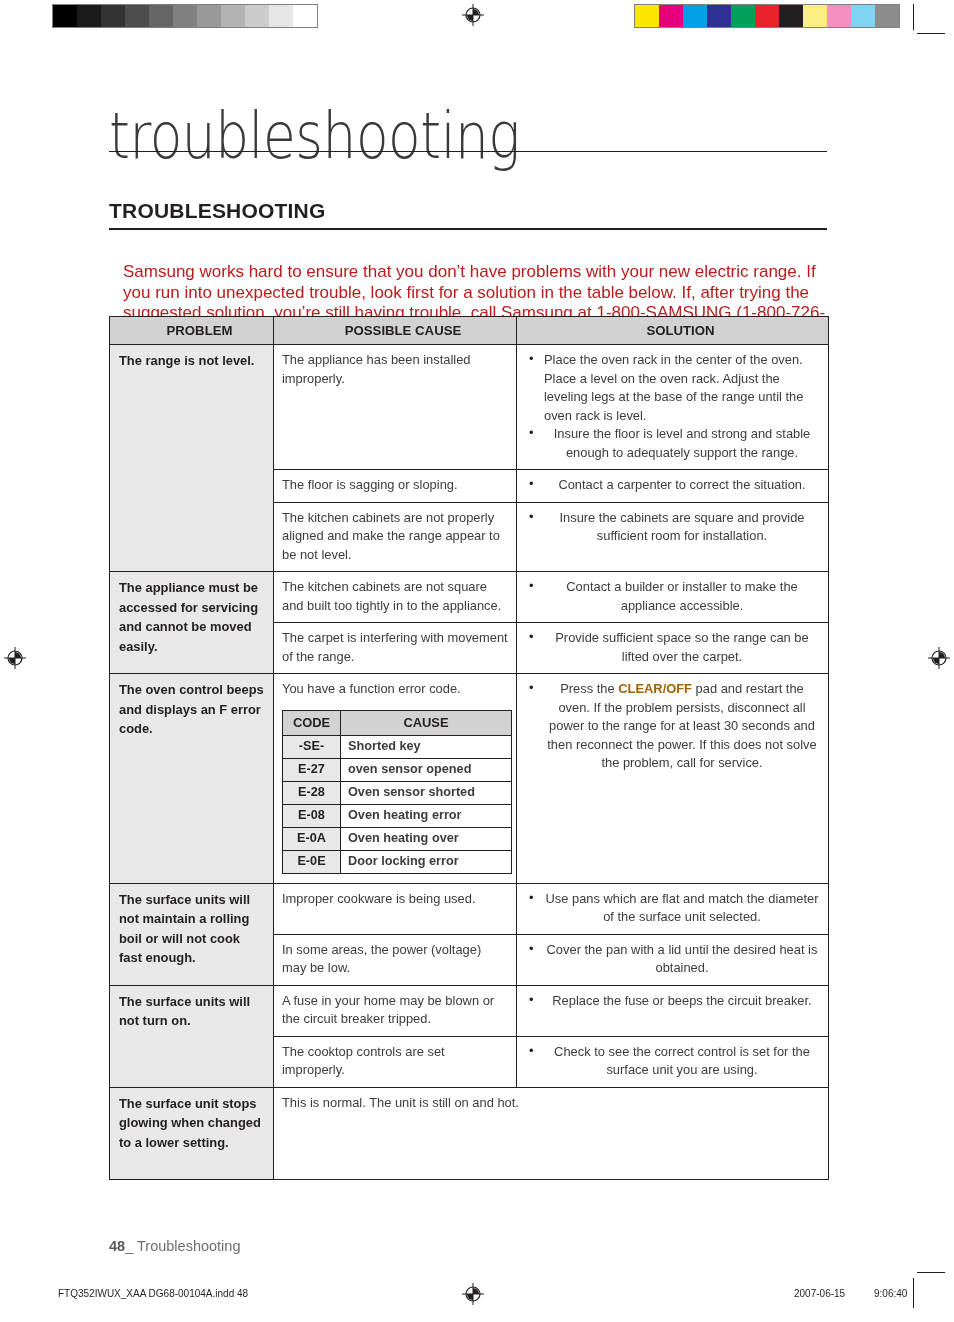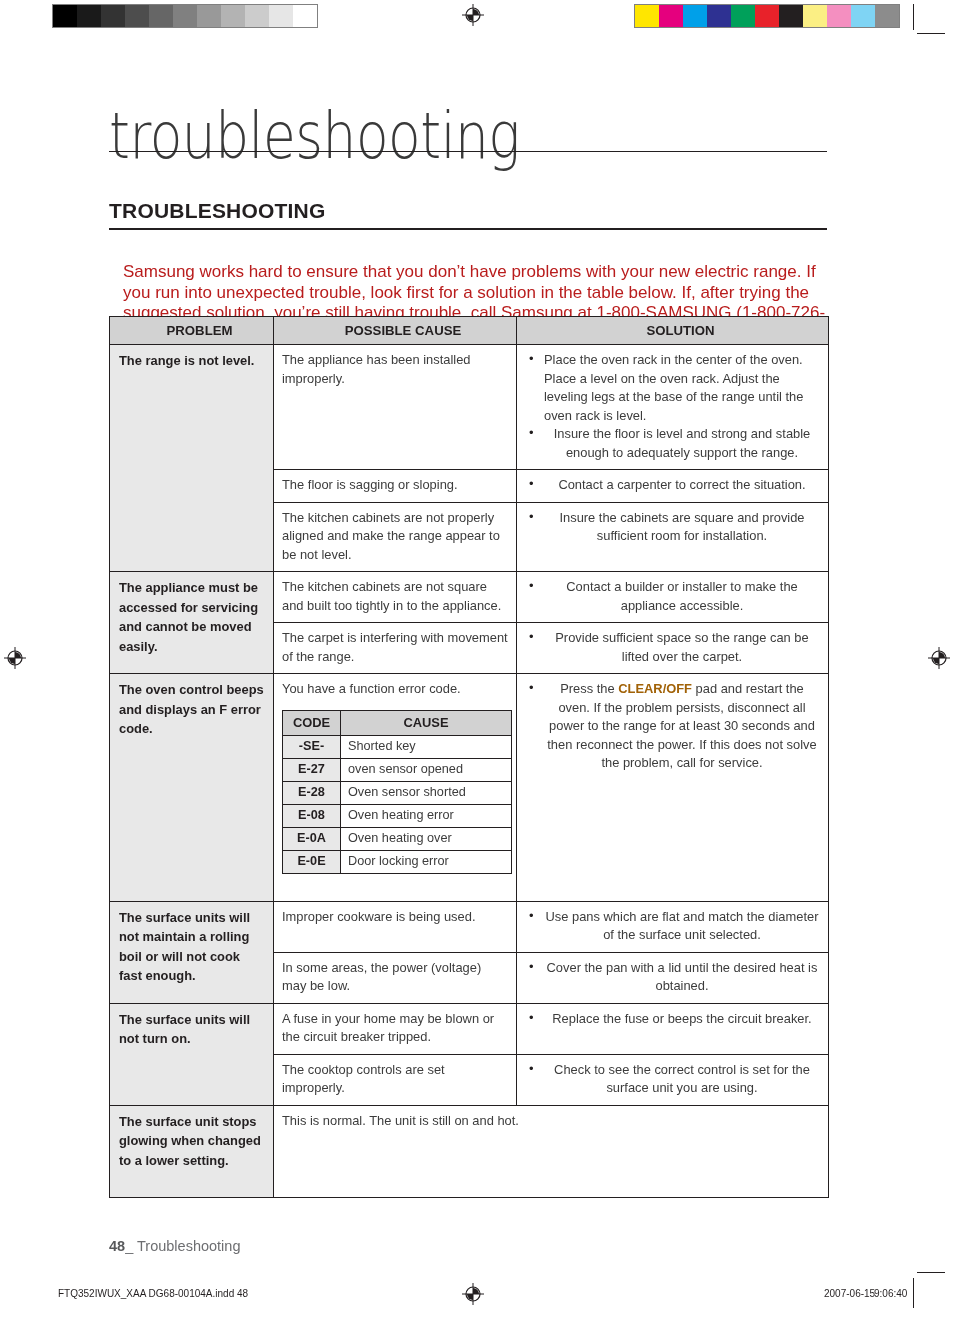--- a/index.html
+++ b/index.html
@@ -171,28 +171,29 @@
     font-size: 13px;
     color: #231f20;
   }
   .bold-inline { font-weight: bold; color: #a16207; }
 
   
   .codetbl {
     border-collapse: collapse;
     table-layout: fixed;
     margin-top: 11px;
-    margin-bottom: 20px;
+    margin-bottom: 2px;
     width: 229px;
     font-size: 12.7px;
   }
   .codetbl td, .codetbl th {
     border: 1px solid #231f20;
     padding: 2px 5px 3px 5px;
     line-height: 17px;
+    font-weight: bold;
   }
   .codetbl th {
     background: #d2d2d2;
     text-align: center;
     font-weight: bold;
     font-size: 12.9px;
     color: #231f20;
     padding: 3px 4px 4px 4px;
   }
   .codetbl td.code {
@@ -219,21 +220,21 @@
   .folio b { color: #58595b; font-weight: bold; }
 
   .footer-meta {
     position: absolute;
     top: 1288px;
     font-size: 10px;
     color: #231f20;
     font-family: "Liberation Sans", sans-serif;
   }
   .footer-file { left: 58px; }
-  .footer-date { left: 824px; }
+  .footer-date { left: 794px; }
   .footer-time { left: 874px; }
 </style>
 </head>
 <body>
 
 <div class="gray-wedge" id="gray-wedge">
     <span style="background: rgb(0, 0, 0);"></span>
     <span style="background: rgb(26, 26, 26);"></span>
     <span style="background: rgb(51, 51, 51);"></span>
     <span style="background: rgb(77, 77, 77);"></span>

